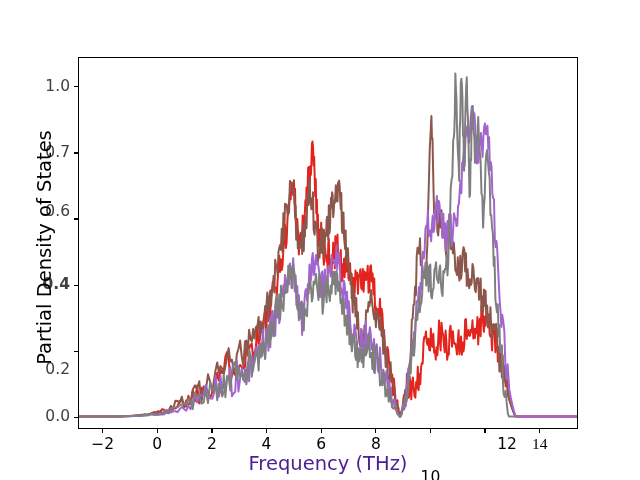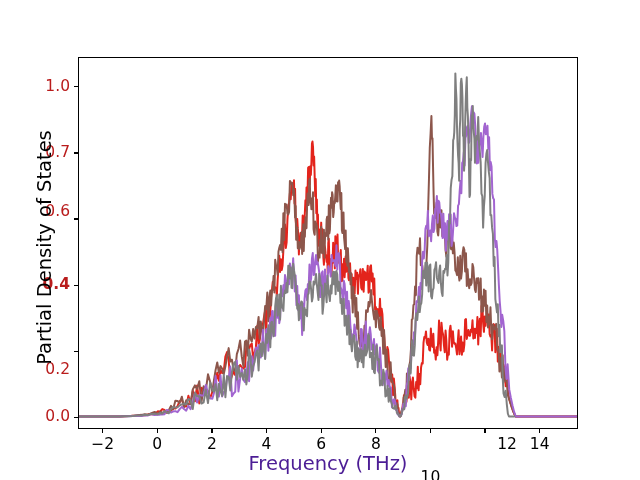--- a/index.html
+++ b/index.html
@@ -23,21 +23,21 @@
   
   .tick-x{position:absolute;width:1.3px;height:4px;background:#000;top:429px;}
   .tick-y{position:absolute;height:1.3px;width:4px;background:#000;left:74px;}
 
   
   .ticklabel-x{
     position:absolute;top:435px;font-size:15.5px;color:#000;
     text-align:center;width:44px;line-height:18px;
   }
   .ticklabel-y{
-    position:absolute;right:0;font-size:15.5px;color:#b91c1c;
+    position:absolute;right:0;font-size:15.5px;color:#404040;
     text-align:right;line-height:16px;
   }
   #ylabels{position:absolute;left:0px;top:0;width:70px;height:480px;}
 
   
   #xlabel{
     position:absolute;left:78px;top:452px;width:500px;
     text-align:center;font-size:19.5px;color:#4c1d95;
   }
   #ylabel{
@@ -81,21 +81,21 @@
     </div>
   <div id="xlabels">
       <div class="ticklabel-x" style="left: 80.5902px;">−2</div>
       <div class="ticklabel-x" style="left: 135.235px;">0</div>
       <div class="ticklabel-x" style="left: 189.88px;">2</div>
       <div class="ticklabel-x" style="left: 244.525px;">4</div>
       <div class="ticklabel-x" style="left: 299.169px;">6</div>
       <div class="ticklabel-x" style="left: 353.814px;">8</div>
       <div class="ticklabel-x" style="left: 408.459px; margin-top: 33px;">10</div>
       <div class="ticklabel-x" style="left: 485px;">12</div>
-      <div class="ticklabel-x" style="left: 517.749px;">14</div>
+      <div class="ticklabel-x" style="left: 517.749px; font-family: Liberation Serif, serif;">14</div>
     </div>
   <div id="ylabels">
       <div class="ticklabel-y" style="top: 408.427px;">0.0</div>
       <div class="ticklabel-y" style="top: 361px;">0.2</div>
       <div class="ticklabel-y" style="top: 276.16px; font-weight: bold;">0.4</div>
       <div class="ticklabel-y" style="top: 203px; text-align: center;">0.6</div>
       <div class="ticklabel-y" style="top: 143.893px;">0.7</div>
       <div class="ticklabel-y" style="top: 77.76px;">1.0</div>
     </div>
 

